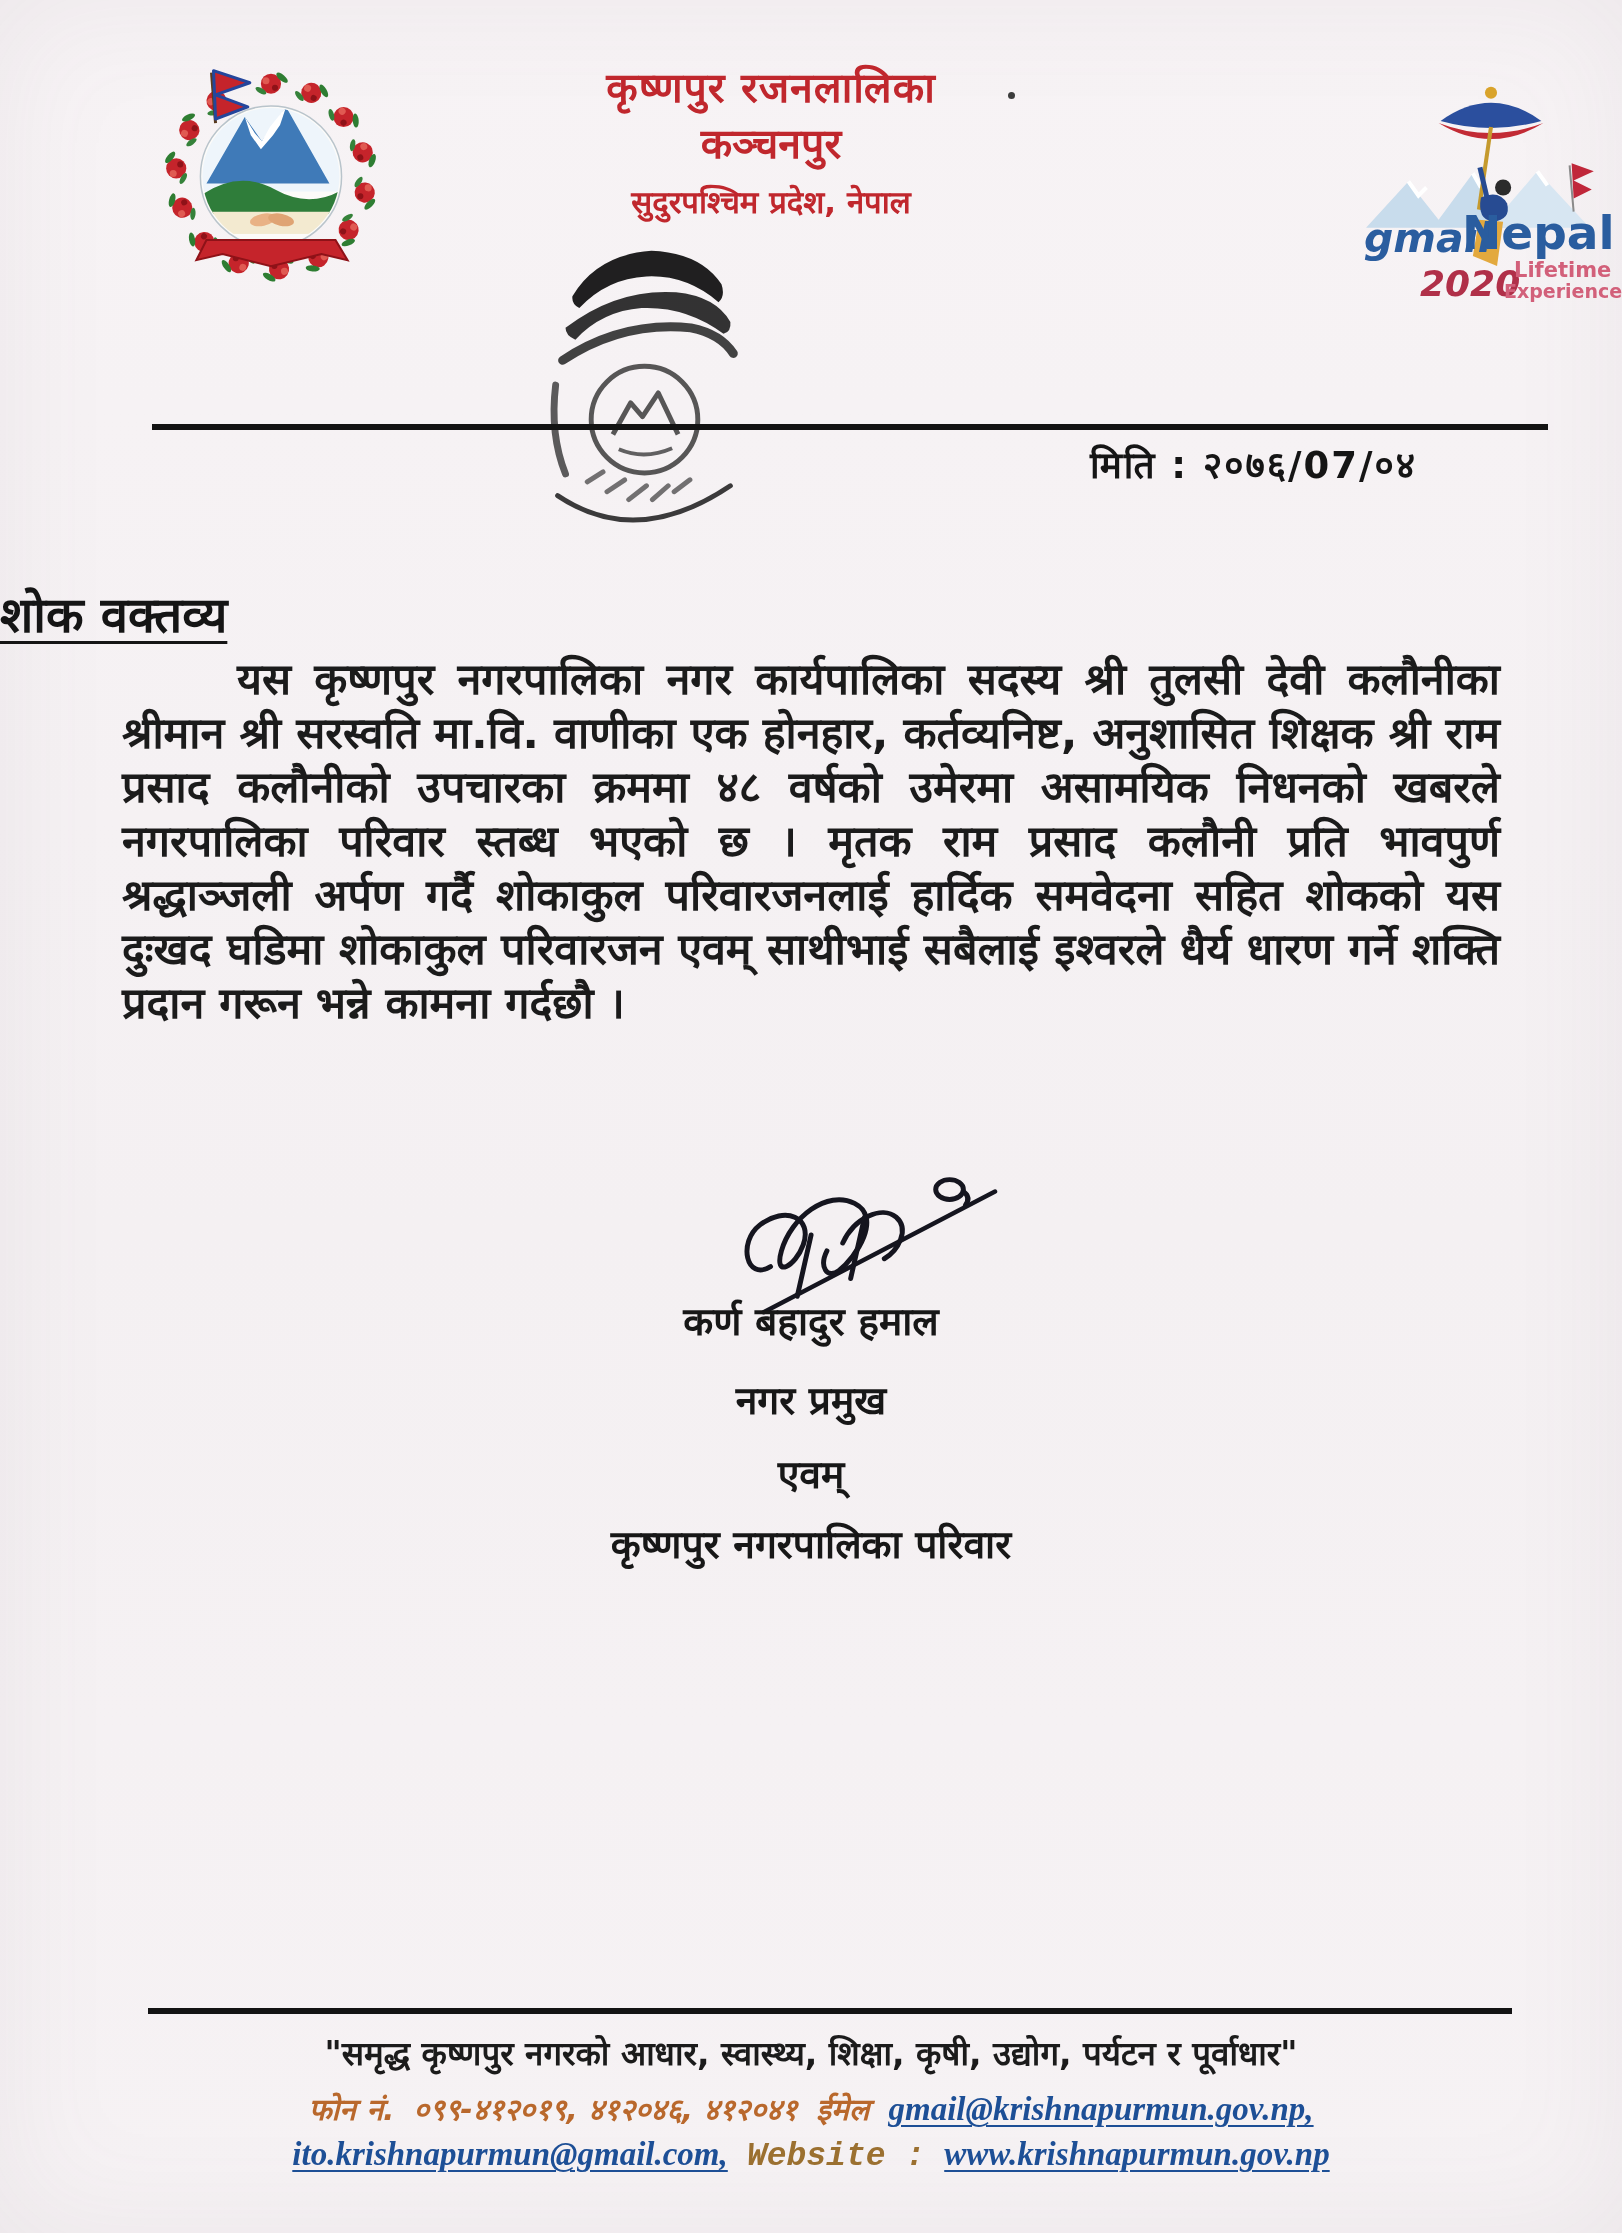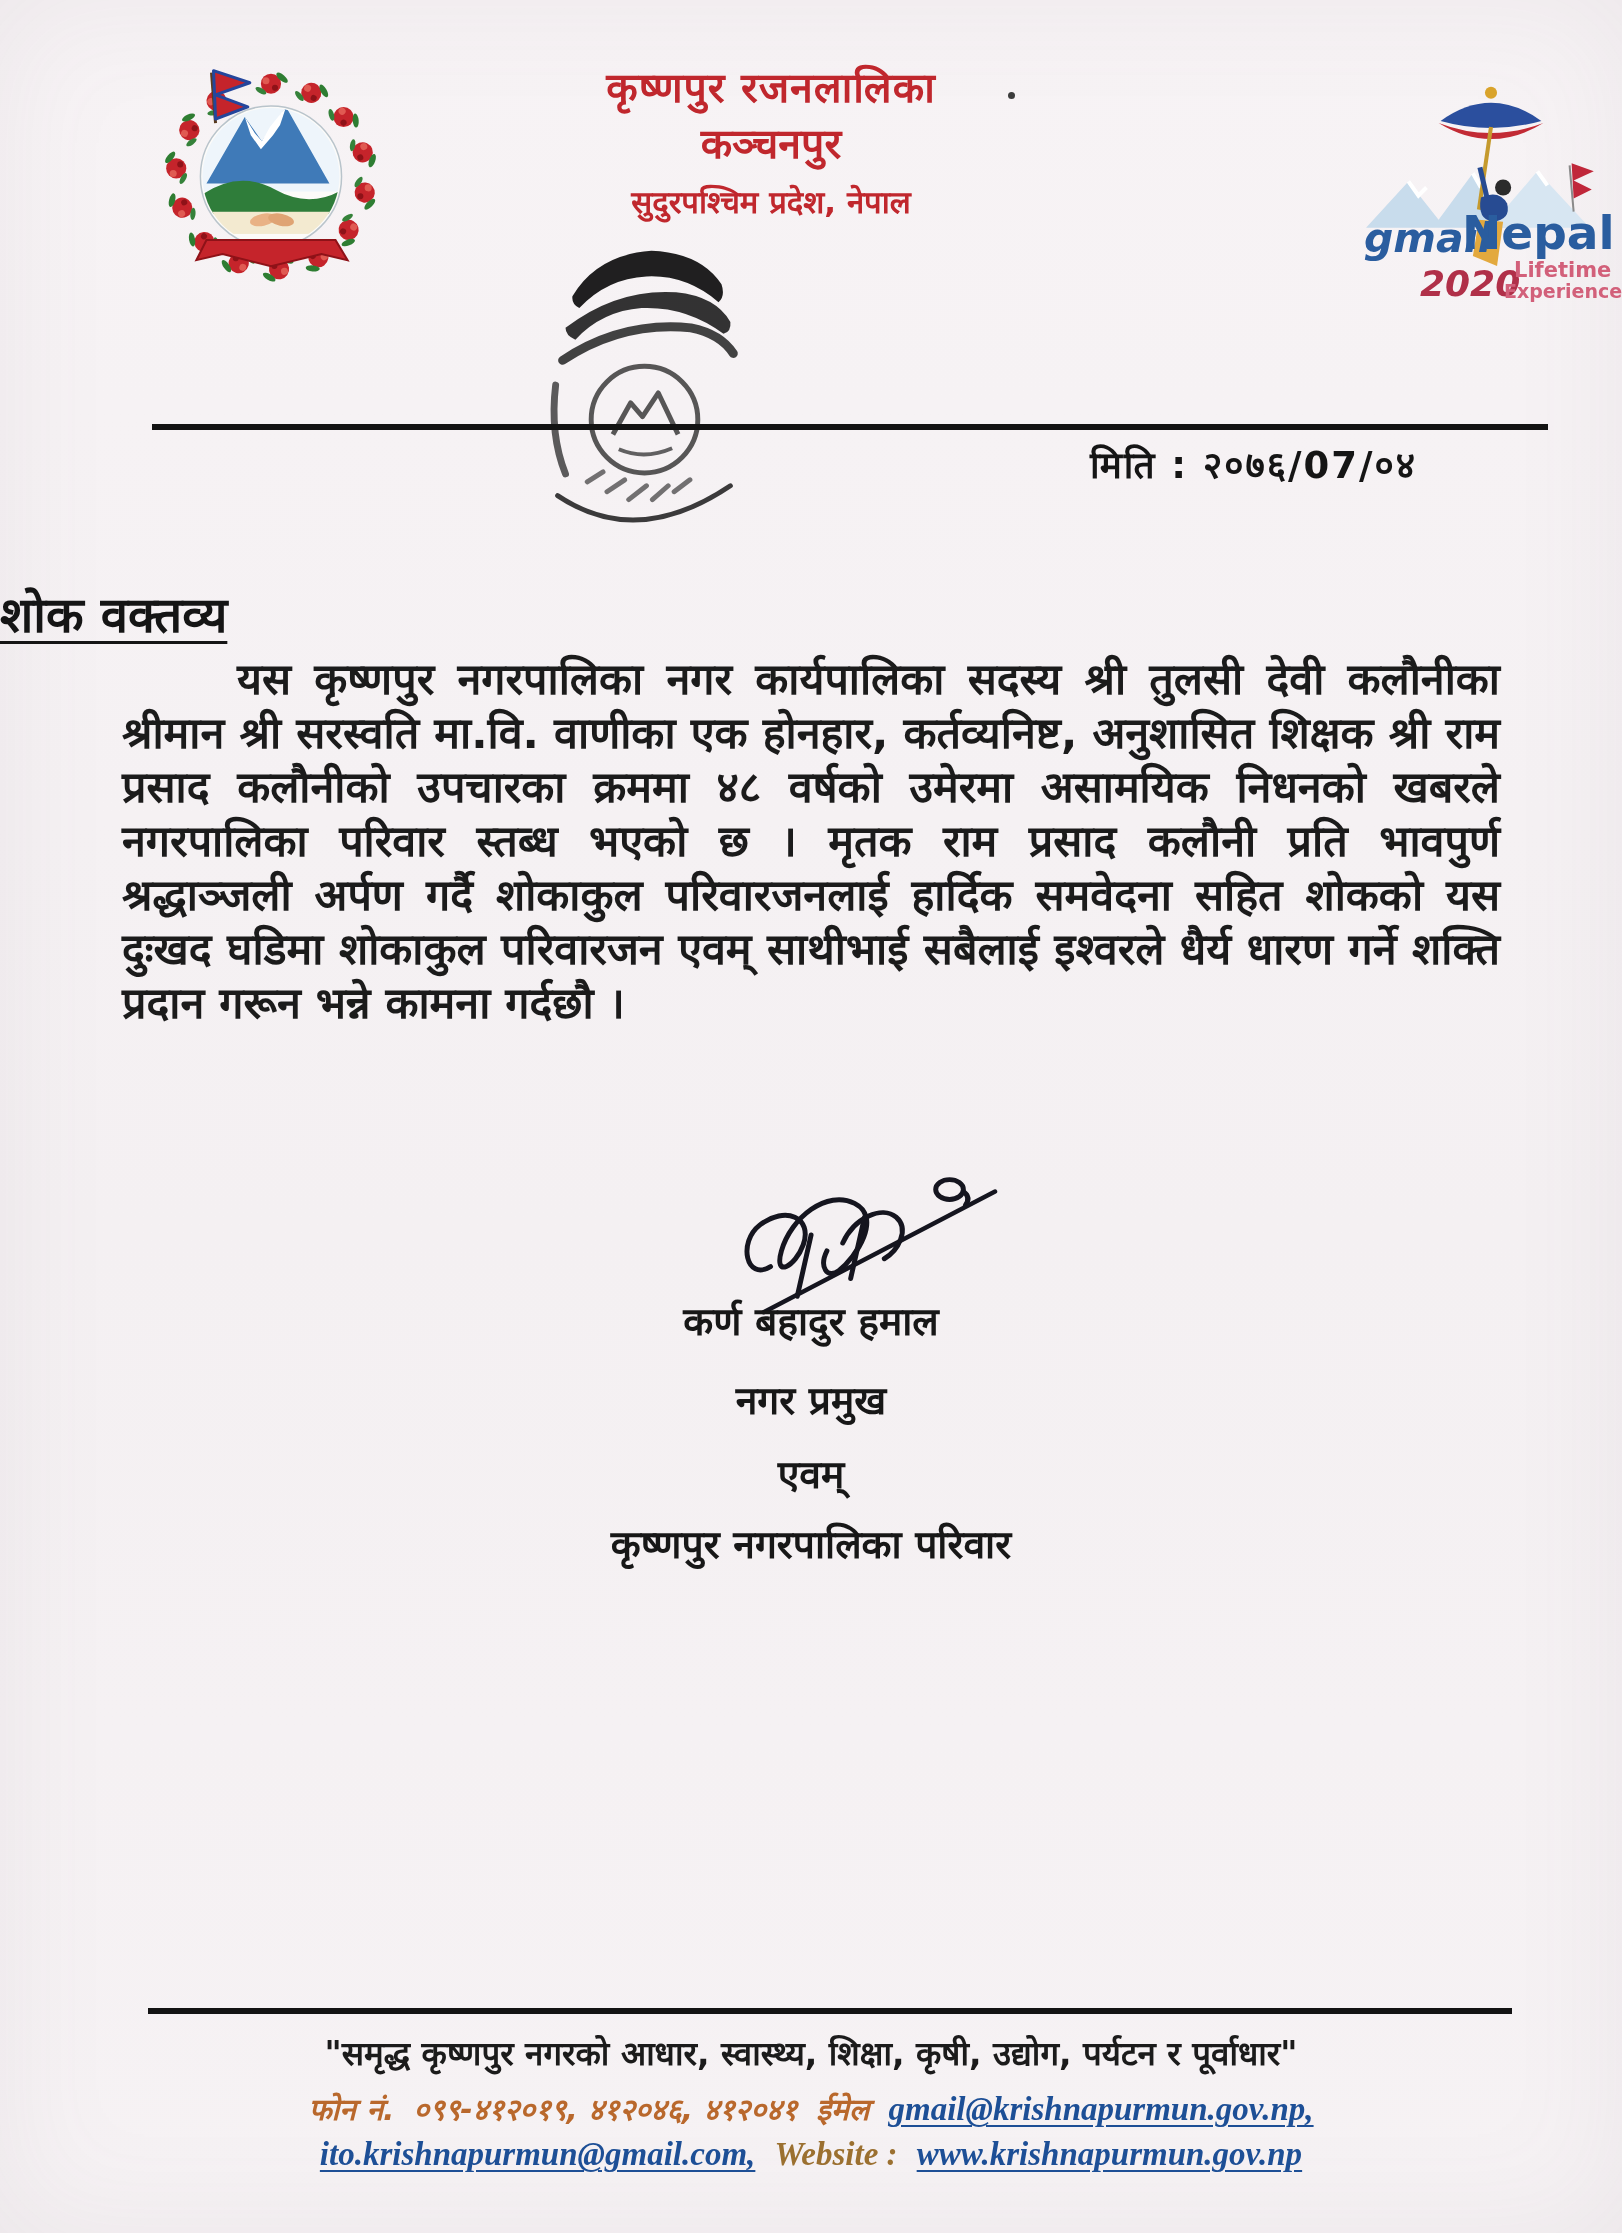--- a/index.html
+++ b/index.html
@@ -65,21 +65,21 @@
   .contact-1{position:absolute;top:2088px;left:0;right:0;text-align:center;white-space:nowrap;}
   .contact-2{position:absolute;top:2136px;left:0;right:0;text-align:center;white-space:nowrap;}
   .c-orange{color:#b9682c;font-weight:700;font-style:italic;font-size:30px;}
   .c-link{
     color:#1d4f96;font-weight:700;font-style:italic;font-size:33px;
     font-family:"Liberation Serif","DejaVu Serif",serif;
     text-decoration:underline;text-decoration-thickness:2px;text-underline-offset:5px;
   }
   .c-weblabel{
     color:#9b7030;font-weight:700;font-style:italic;font-size:33px;
-    font-family:Liberation Serif, serif;
+    font-family:Liberation Mono, monospace;
   }
   .gap{display:inline-block;width:14px;}
 </style>
 </head>
 <body>
 
 <div class="page">
 
   <div class="emblem">
     <svg viewBox="0 0 250 235" width="252" height="238">

